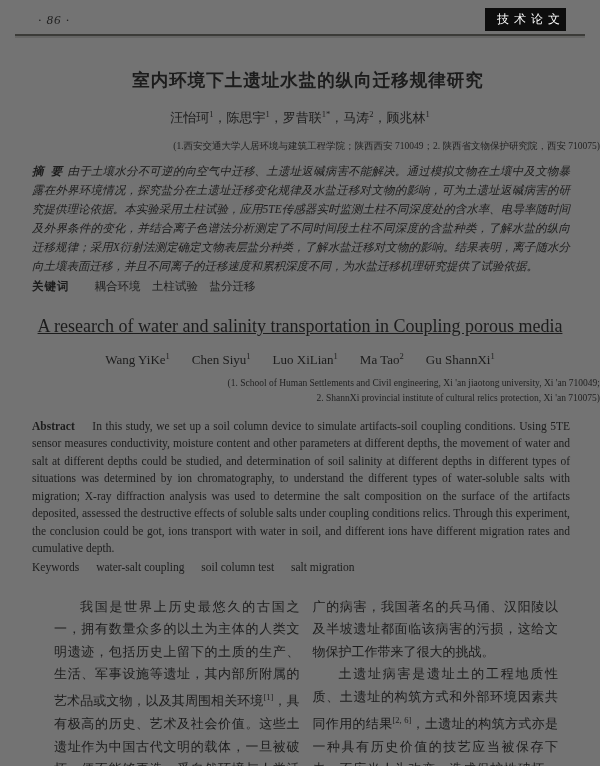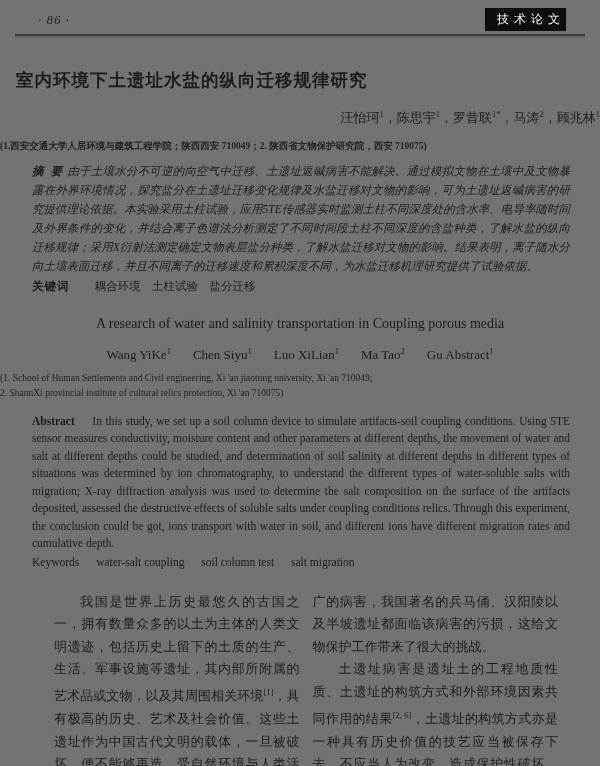--- a/index.html
+++ b/index.html
@@ -10,35 +10,35 @@
     font-family:"Liberation Serif","DejaVu Serif",serif;
   }
   
   .hdr { display:flex; justify-content:space-between; align-items:flex-start; padding:8px 34px 0 38px; }
   .pageno { font-style:italic; font-size:13px; letter-spacing:1px; color:#222; padding-top:4px; }
   .badge { background:#0d0d0d; color:#ffffff; font-family:"Liberation Sans","DejaVu Sans",sans-serif;
     font-size:12px; padding:3px 1px 3px 12px; letter-spacing:5px; }
   .rule { height:2px; background:#3b3b38; margin:3px 15px 0 15px; box-shadow:0 2px 0 rgba(60,60,55,.25); }
 
   
-  .cn-title { text-align:left; font-size:17.5px; font-weight:bold; margin-top:32px; letter-spacing:1px;padding-left:16px; }
-  .cn-authors { text-align:right; font-size:13px; margin-top:17px; }
+  .cn-title { text-align:center; font-size:17.5px; font-weight:bold; margin-top:32px; letter-spacing:1px;padding-left:16px; }
+  .cn-authors { text-align:center; font-size:13px; margin-top:17px; }
   .cn-authors sup, .en-authors sup, .bodytext sup { font-size:8.5px; }
-  .cn-affil { text-align:left; font-size:9.5px; margin-top:13px; color:#222;font-weight:bold; }
+  .cn-affil { text-align:right; font-size:9.5px; margin-top:13px; color:#222; }
 
   .abs { margin:9px 30px 0 32px; font-size:11.5px; line-height:19px; text-align:justify;font-style:italic; }
   .abs .lbl { font-weight:bold; letter-spacing:2px; }
   .kw { margin:1px 30px 0 32px; font-size:11.5px; line-height:19px; }
   .kw .lbl { font-weight:bold; letter-spacing:1px; }
 
   
-  .en-title { text-align:center; font-size:14px; margin-top:20px; }
+  .en-title { text-align:center; font-size:18px; margin-top:20px;text-decoration:underline; }
   .en-authors { text-align:center; font-size:13px; margin-top:13px; }
   .en-authors .au { margin:0 11px; white-space:nowrap; }
-  .en-affil { text-align:left; font-size:9.5px; margin-top:8px; line-height:15px; color:#222; }
+  .en-affil { text-align:right; font-size:9.5px; margin-top:8px; line-height:15px; color:#222; }
 
   .abs-en { margin:12px 30px 0 32px; font-size:11.5px; line-height:17.5px; text-align:justify; }
   .abs-en .lbl { font-weight:bold; }
   .kw-en { margin:1px 30px 0 32px; font-size:11.5px; line-height:17px; }
   .kw-en .lbl { font-weight:normal; }
   .gap { display:inline-block; width:14px; }
   .gap-s { display:inline-block; width:22px; }
 
   
   .bodytext { display:flex; gap:13px; margin:20px 42px 0 54px;
@@ -72,21 +72,21 @@
   </div>
 
   <div class="kw">
     <span class="lbl">关键词</span>
     <span class="gap-s"></span><span>耦合环境　土柱试验　盐分迁移</span>
   </div>
 
   <div class="en-title">A research of water and salinity transportation in Coupling porous media</div>
 
   <div class="en-authors">
-    <span class="au"><span>Wang YiKe</span><sup>1</sup></span><span class="au"><span>Chen Siyu</span><sup>1</sup></span><span class="au"><span>Luo XiLian</span><sup>1</sup></span><span class="au"><span>Ma Tao</span><sup>2</sup></span><span class="au"><span>Gu Abstract</span><sup>1</sup></span>
+    <span class="au"><span>Wang YiKe</span><sup>1</sup></span><span class="au"><span>Chen Siyu</span><sup>1</sup></span><span class="au"><span>Luo XiLian</span><sup>1</sup></span><span class="au"><span>Ma Tao</span><sup>2</sup></span><span class="au"><span>Gu ShannXi</span><sup>1</sup></span>
   </div>
 
   <div class="en-affil">
     <div>(1. School of Human Settlements and Civil engineering, Xi 'an jiaotong university, Xi 'an 710049;</div>
     <div>2. ShannXi provincial institute of cultural relics protection, Xi 'an 710075)</div>
   </div>
 
   <div class="abs-en">
     <span class="lbl">Abstract</span>
     <span class="gap"></span><span>In this study, we set up a soil column device to simulate artifacts-soil coupling conditions. Using 5TE sensor measures conductivity, moisture content and other parameters at different depths, the movement of water and salt at different depths could be studied, and determination of soil salinity at different depths in different types of situations was determined by ion chromatography, to understand the different types of water-soluble salts with migration; X-ray diffraction analysis was used to determine the salt composition on the surface of the artifacts deposited, assessed the destructive effects of soluble salts under coupling conditions relics. Through this experiment, the conclusion could be got, ions transport with water in soil, and different ions have different migration rates and cumulative depth.</span>

